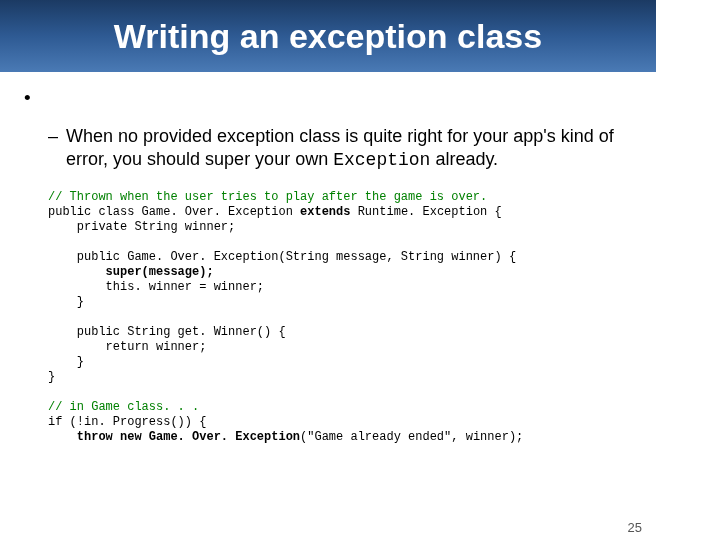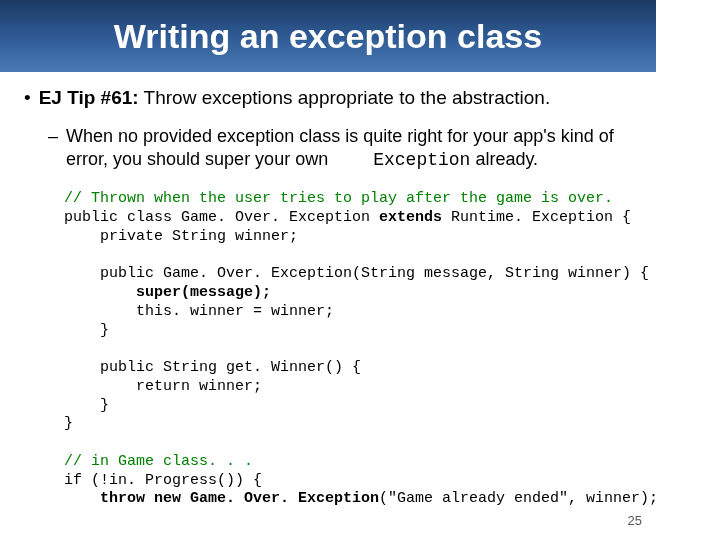--- a/index.html
+++ b/index.html
@@ -32,54 +32,51 @@
   .bullet1 .tip-label { font-weight: bold; }
   .bullet2 {
     font-size: 18px;
     line-height: 1.3;
     color: #000;
     margin-left: 24px;
     margin-bottom: 18px;
     display: flex;
   }
   .bullet2 .dash { margin-right: 8px; }
-  .mono-inline { font-family: "Courier New", monospace; margin-left: 40px; }
+  .mono-inline { font-family: "Courier New", monospace; }
   .code-block {
     font-family: "Courier New", monospace;
-    font-size: 15px;
+    font-size: 12px;
     line-height: 1.25;
     color: #000;
-    margin-left: 40px;
+    margin-left: 24px;
     white-space: pre;
   }
   .code-block .c-green { color: #008000; }
   .code-block .c-bold { font-weight: bold; }
   .page-num {
     position: absolute;
-    bottom: 12px;
+    bottom: 5px;
     right: 14px;
     font-size: 13px;
     color: #555;
   }
 </style>
 </head>
 <body>
 
 <div class="slide">
   <div class="title-bar">
     <div class="title">Writing an exception class</div>
   </div>
 
   <div class="content">
 
     <div class="bullet1">
       <span class="dot">•</span>
-      <span>
-        <span class="tip-label">EJ Tip #61:</span><span> Throw exceptions appropriate to the abstraction.</span>
-      </span>
     </div>
 
     <div class="bullet2">
       <span class="dash">–</span>
       <span>
         <span>When no provided exception class is quite right for your app's kind of error, you should super your own </span><span class="mono-inline">Exception</span><span> already.</span>
       </span>
     </div>
 
     <div class="code-block"><span class="c-green">// Thrown when the user tries to play after the game is over.</span>

